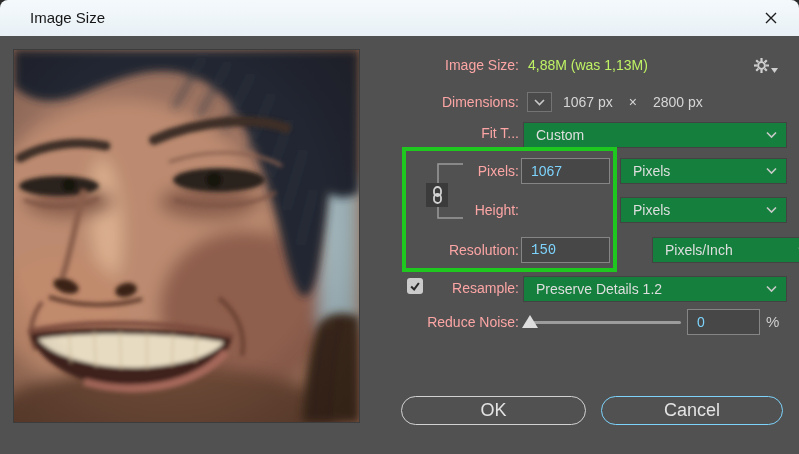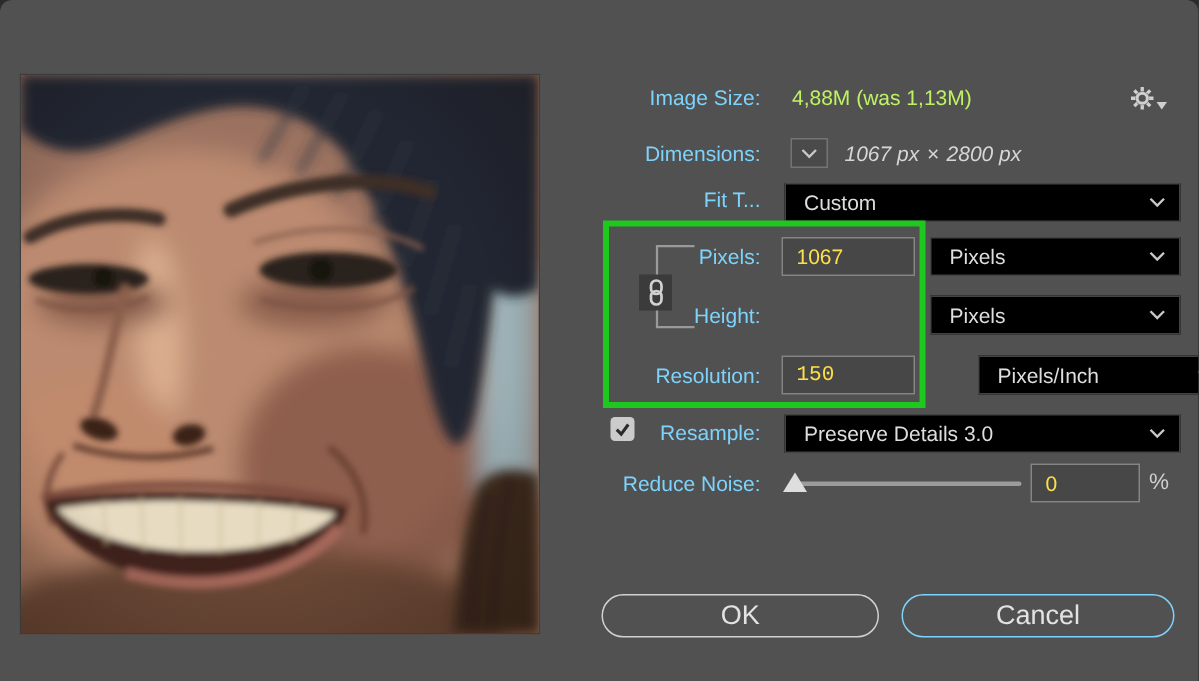--- a/index.html
+++ b/index.html
@@ -5,52 +5,60 @@
   html,body{margin:0;padding:0;background:#2b2b2b;font-family:"Liberation Sans",sans-serif;}
   #dialog{position:relative;width:799px;height:454px;background:#515151;border-radius:8px 8px 0 0;overflow:hidden;}
   
   .titlebar{position:absolute;left:0;top:0;width:799px;height:36px;background:linear-gradient(#f4f9fc,#e9f1f6);}
   .titlebar .title{position:absolute;left:30px;top:9px;font-size:15px;color:#161616;}
   .close-btn{position:absolute;right:16px;top:8px;width:24px;height:20px;display:flex;align-items:center;justify-content:center;cursor:pointer;}
   
   .preview{position:absolute;left:13px;top:49px;width:345px;height:372px;border:1px solid #3c3c3c;box-sizing:content-box;background:#8a6352;}
   .preview svg{display:block;}
   
-  .lbl{position:absolute;right:292px;font-size:14px;color:#7dd3fc;white-space:nowrap;}
+  .lbl{position:absolute;right:280px;font-size:14px;color:#fca5a5;white-space:nowrap;}
   .val{position:absolute;font-size:14px;color:#bef264;white-space:nowrap;}
   
-  .tinput{position:absolute;width:78px;height:24px;background:#474747;border:1px solid #858585;color:#fde047;font-size:14px;font-family:"Liberation Sans",sans-serif;padding:0 0 0 9px;outline:none;}
-  
-  .dd{position:absolute;height:24px;background:#000000;border:1px solid #434343;display:flex;align-items:center;cursor:pointer;}
+  .tinput{position:absolute;width:78px;height:24px;background:#474747;border:1px solid #858585;color:#7dd3fc;font-size:14px;font-family:"Liberation Sans",sans-serif;padding:0 0 0 9px;outline:none;}
+  
+  .dd{position:absolute;height:24px;background:#15803d;border:1px solid #434343;display:flex;align-items:center;cursor:pointer;}
   .dd .dd-text{font-size:14px;color:#dedede;padding-left:12px;white-space:nowrap;}
   .dd .chev{position:absolute;right:9px;top:50%;transform:translateY(-50%);display:flex;}
   
   .hl-box{position:absolute;left:402px;top:147px;width:207px;height:117px;border:4px solid #1fc81f;pointer-events:none;}
   
   .bracket{position:absolute;left:425px;top:159px;}
   .chain{position:absolute;left:426px;top:183px;width:22px;height:24px;background:#3b3b3b;display:flex;align-items:center;justify-content:center;}
   
   .checkbox{position:absolute;left:407px;top:278px;width:16px;height:16px;background:#cbcbcb;border-radius:3px;display:flex;align-items:center;justify-content:center;cursor:pointer;}
   
   .track{position:absolute;left:528px;top:321px;width:153px;height:3px;background:#9c9c9c;border-radius:2px;cursor:pointer;}
   .thumb{position:absolute;left:522px;top:315px;width:0;height:0;border-left:8px solid transparent;border-right:8px solid transparent;border-bottom:13px solid #dedede;cursor:pointer;}
   
   .btn{position:absolute;top:396px;height:29px;border-radius:15px;background:transparent;display:flex;align-items:center;justify-content:center;font-size:18px;color:#e3e3e3;cursor:pointer;box-sizing:border-box;}
   .btn-ok{left:401px;width:185px;border:1px solid #d2d2d2;}
   .btn-cancel{left:601px;width:182px;border:1px solid #7dd3fc;}
   .gear-btn{position:absolute;left:753px;top:54px;width:26px;height:22px;display:flex;align-items:center;cursor:pointer;}
   .dim-chev{position:absolute;left:527px;top:92px;width:25px;height:20px;background:#4a4a4a;border:1px solid #747474;display:flex;align-items:center;justify-content:center;cursor:pointer;box-sizing:border-box;}
-  .dimvals{position:absolute;left:563px;top:94px;display:flex;gap:5px;font-size:14px;color:#d6d6d6;font-style:italic;}
+  .dimvals{position:absolute;left:563px;top:94px;display:flex;gap:16px;font-size:14px;color:#d6d6d6;}
   .pct{position:absolute;left:766px;top:313px;font-size:15px;color:#cfcfcf;}
 </style>
 </head>
 <body>
 
 <div id="dialog">
 
+  <div class="titlebar">
+    <span class="title">Image Size</span>
+    <div class="close-btn">
+      <svg width="14" height="14" viewBox="0 0 14 14">
+        <path d="M2,2 L12,12 M12,2 L2,12" stroke="#1d1d1d" stroke-width="1.4" fill="none"></path>
+      </svg>
+    </div>
+  </div>
 
   <div class="preview">
     <svg width="345" height="372" viewBox="0 0 345 372">
       <defs>
         <filter id="b8" x="-30%" y="-30%" width="160%" height="160%">
             <feGaussianBlur stdDeviation="8"></feGaussianBlur>
           </filter>
         <filter id="b4" x="-30%" y="-30%" width="160%" height="160%">
             <feGaussianBlur stdDeviation="4"></feGaussianBlur>
           </filter>
@@ -190,21 +198,21 @@
     </span>
   </div>
 
   <div class="checkbox">
     <svg width="12" height="12" viewBox="0 0 14 14">
       <polyline points="2.5,7.5 6,11 11.5,3.5" fill="none" stroke="#2b2b2b" stroke-width="2.4"></polyline>
     </svg>
   </div>
   <span class="lbl" style="top:280px">Resample:</span>
   <div class="dd" style="left:523px;top:276px;width:262px">
-    <span class="dd-text">Preserve Details 3.0</span>
+    <span class="dd-text">Preserve Details 1.2</span>
     <span class="chev">
       <svg width="11" height="7" viewBox="0 0 11 7">
           <polyline points="1,1 5.5,5.5 10,1" fill="none" stroke="#c8c8c8" stroke-width="1.6"></polyline>
         </svg>
     </span>
   </div>
 
   <span class="lbl" style="top:314px">Reduce Noise:</span>
   <div class="track"></div>
   <div class="thumb"></div>

